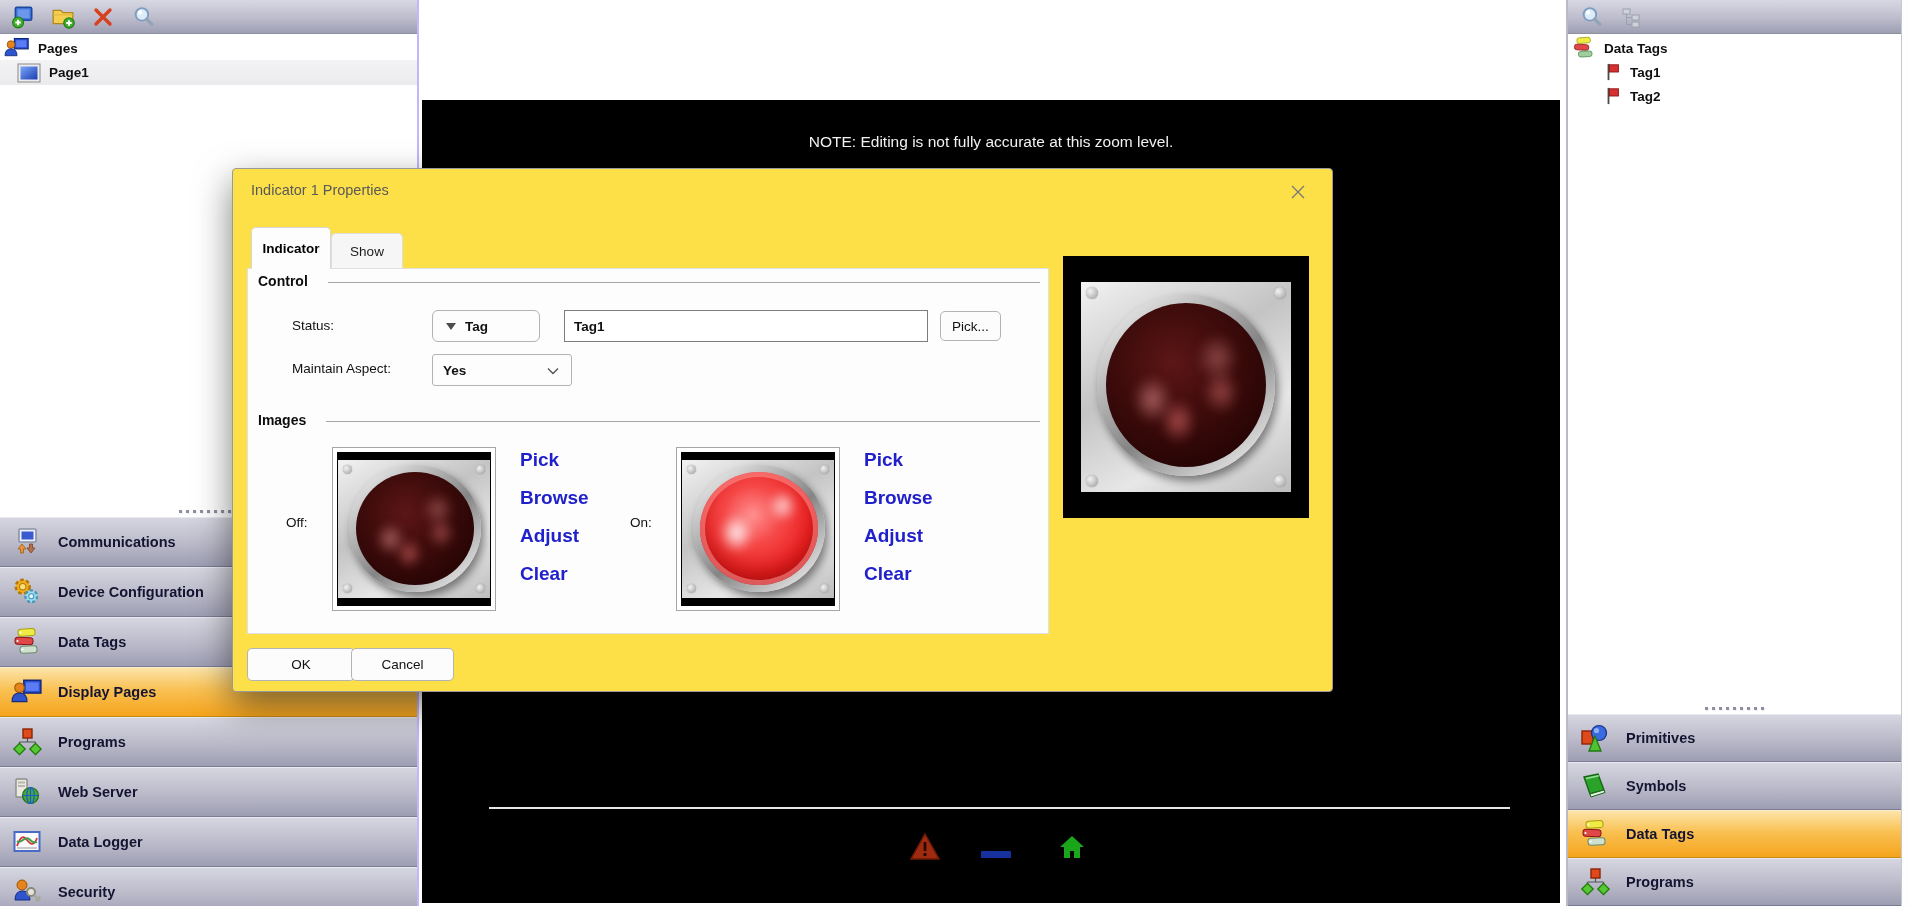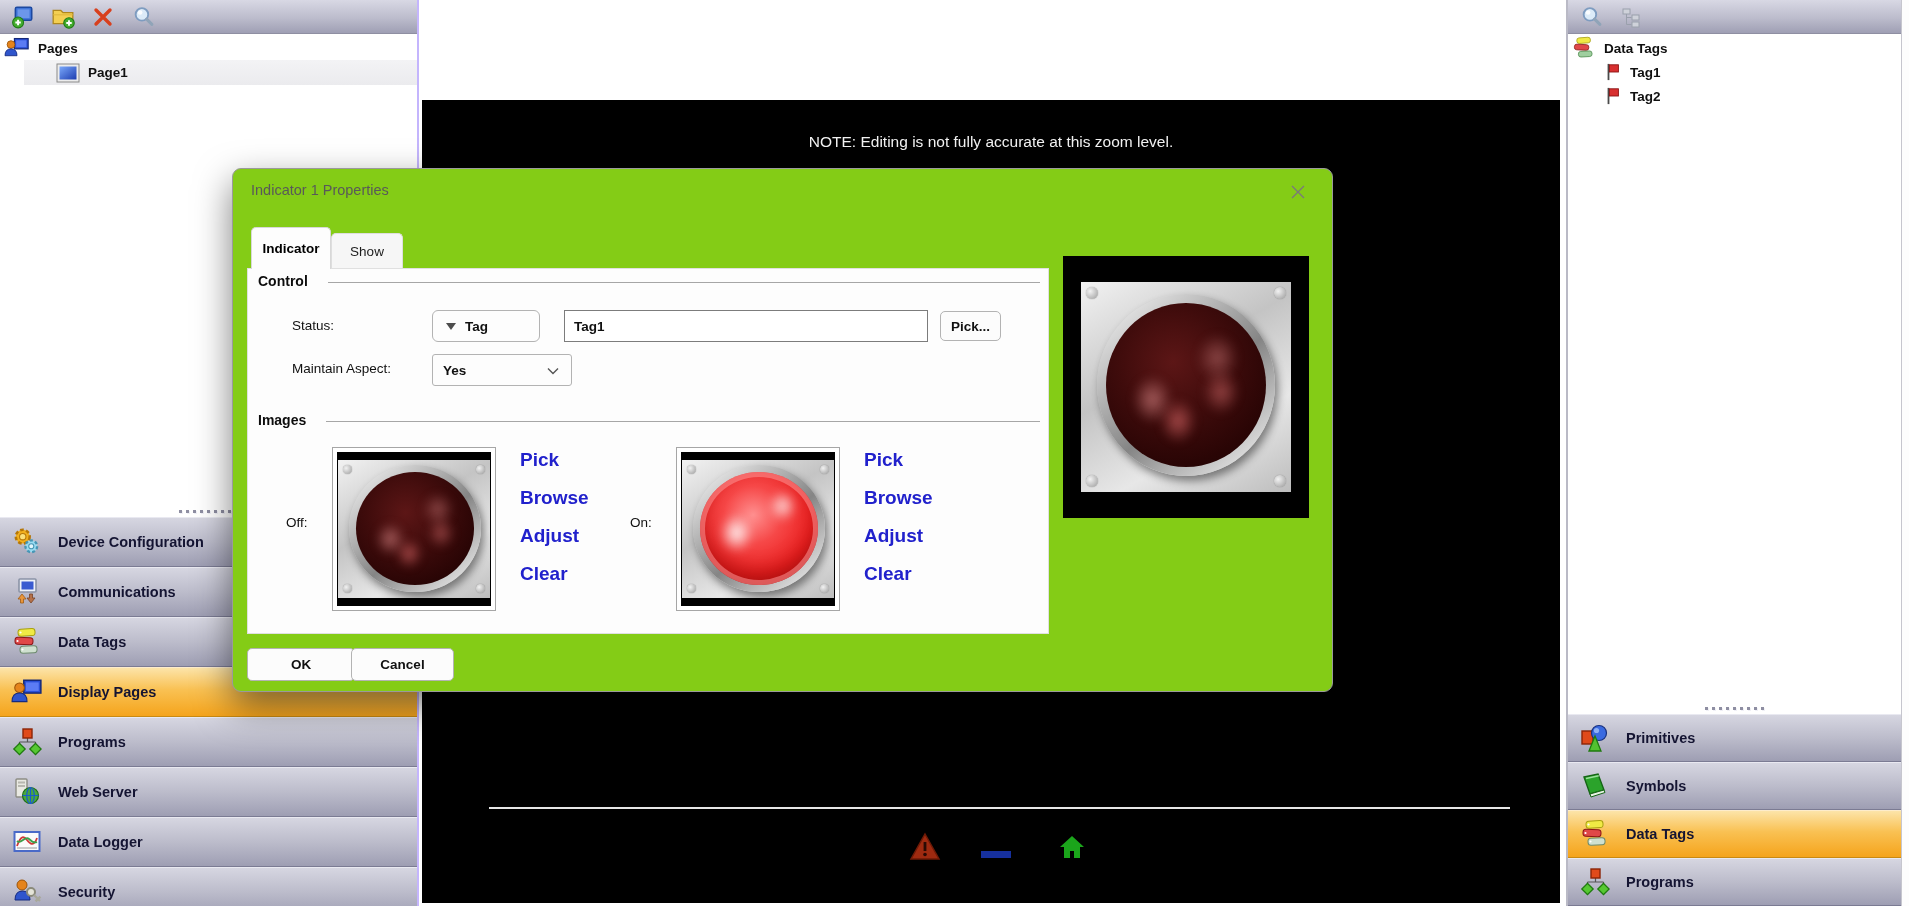--- a/index.html
+++ b/index.html
@@ -29,40 +29,40 @@
   .navbtn.selected{background:linear-gradient(#fce4a9 0%,#f9c153 45%,#f5a41c 100%);
       border-top:1px solid #fdeccb;border-bottom:1px solid #c98a12;}
   .navlabel{font-weight:bold;font-size:14.5px;color:#141432;}
   .icon-box{width:36px;height:34px;display:flex;align-items:center;justify-content:center;flex:none;}
   
   #canvas{position:absolute;left:422px;top:100px;width:1138px;height:803px;background:#000;}
   #note{position:absolute;left:0;right:0;top:33px;text-align:center;color:#f2f2f2;font-size:15.5px;}
   #hline{position:absolute;left:67px;top:707px;width:1021px;height:2px;background:#e6e6e6;}
   .c-dash{position:absolute;left:559px;top:751px;width:30px;height:7px;background:#16309e;}
   
-  #dialog{position:absolute;left:232px;top:168px;width:1101px;height:524px;background:#84cc16;
-      border:1px solid #9a9a9a;border-radius:9px;box-shadow:0 14px 36px rgba(0,0,0,.5);z-index:20;box-sizing:border-box;}
+  #dialog{position:absolute;left:232px;top:168px;width:1101px;height:524px;background:#fde047;
+      border:1px solid #9a9a9a;border-radius:4px;box-shadow:0 14px 36px rgba(0,0,0,.5);z-index:20;box-sizing:border-box;}
   .dlg-title{position:absolute;left:18px;top:13px;font-size:14.5px;color:#595959;}
   .dlg-close{position:absolute;right:18px;top:8px;width:32px;height:30px;display:flex;align-items:center;justify-content:center;cursor:pointer;}
   .tab{position:absolute;box-sizing:border-box;display:flex;align-items:center;justify-content:center;font-size:13.5px;cursor:pointer;}
   .tab.active{left:18px;top:58px;width:80px;height:42px;background:#fdfdfd;border:1px solid #d8d8d8;border-bottom:none;
       border-radius:5px 5px 0 0;font-weight:bold;z-index:3;}
   .tab.inactive{left:98px;top:64px;width:72px;height:36px;background:#f6f6f6;border:1px solid #dedede;border-bottom:none;
       border-radius:5px 5px 0 0;color:#1c1c1c;z-index:1;}
   .dlg-content{position:absolute;left:14px;top:99px;width:802px;height:366px;background:#fdfdfd;border:1px solid #e0e0e0;box-sizing:border-box;z-index:2;}
   .sec-head{position:absolute;font-weight:bold;font-size:14px;color:#0d0d0d;}
   .sec-line{position:absolute;height:1px;background:#a6a6a6;}
   .flabel{position:absolute;font-size:13.5px;color:#111;}
   .dd{position:absolute;background:#fdfdfd;border:1px solid #b3b3b3;border-radius:6px;box-sizing:border-box;
       display:flex;align-items:center;font-size:13.5px;font-weight:600;color:#111;cursor:pointer;}
   .dd .tri{width:0;height:0;border-left:5.5px solid transparent;border-right:5.5px solid transparent;border-top:7px solid #4d4d4d;margin:0 9px 0 13px;}
   .txtin{position:absolute;border:1px solid #7c7c7c;background:#fff;font-family:"Liberation Sans",sans-serif;
       font-size:13.5px;font-weight:600;color:#111;padding:0 0 0 9px;box-sizing:border-box;outline:none;}
   .btn{position:absolute;background:#fcfcfc;border:1px solid #b3b3b3;border-radius:5px;box-sizing:border-box;
-      display:flex;align-items:center;justify-content:center;font-size:13.5px;font-weight:700;color:#111;cursor:pointer;}
+      display:flex;align-items:center;justify-content:center;font-size:13.5px;font-weight:400;color:#111;cursor:pointer;}
   .linkcol{position:absolute;display:flex;flex-direction:column;}
   .linkcol a{display:block;height:18px;margin-bottom:20px;font-size:19px;font-weight:700;color:#2121cc;text-decoration:none;cursor:pointer;}
   
   .img-frame{position:absolute;width:164px;height:164px;border:1px solid #a6a6a6;background:#fff;padding:4px;box-sizing:border-box;}
   .img-black{position:relative;width:100%;height:100%;background:#000;}
   .plate{position:absolute;background:linear-gradient(150deg,#f2f2f2 0%,#c4c4c4 40%,#e7e7e7 70%,#bdbdbd 100%);}
   .thumb-plate{left:1px;right:1px;top:8px;bottom:8px;}
   .screw{position:absolute;width:9px;height:9px;border-radius:50%;background:radial-gradient(circle at 35% 35%,#f2f2f2,#9a9a9a);box-shadow:0 0 1px #6e6e6e;}
   .s1{left:5px;top:5px;}.s2{right:5px;top:5px;}.s3{left:5px;bottom:5px;}.s4{right:5px;bottom:5px;}
   .ring{position:absolute;border-radius:50%;background:linear-gradient(140deg,#fbfbfb 0%,#858585 55%,#dedede 88%);
@@ -139,21 +139,21 @@
     <span class="ticon">
       <svg width="26" height="24" viewBox="0 0 30 28">
         <rect x="12" y="3" width="16" height="12" fill="#2a50d8" stroke="#142878" stroke-width="1.4"></rect>
         <rect x="14" y="5" width="12" height="8" fill="#5b7cf4"></rect>
         <circle cx="8" cy="10" r="4.5" fill="#e5841c" stroke="#9c5408"></circle>
         <path d="M1,23 q0,-8 7,-8 q7,0 7,8 z" fill="#2f55cc" stroke="#152a80"></path>
       </svg>
       </span>
     <span>Pages</span>
   </div>
-  <div class="tree-row sel-row" style="top:60px;padding-left:32px;height:25px;margin-left:24px;">
+  <div class="tree-row sel-row" style="top:60px;padding-left:17px;height:25px;">
     <span class="ticon">
       <svg width="24" height="20" viewBox="0 0 24 20">
         <defs>
             <linearGradient id="pg1" x1="0" y1="0" x2="1" y2="1">
           <stop offset="0" stop-color="#7aa8fa"></stop>
               <stop offset="1" stop-color="#1c3cb0"></stop>
             </linearGradient>
           </defs>
         <rect x="1" y="1" width="22" height="18" fill="#ececec" stroke="#8a8a8a"></rect>
         <rect x="3.5" y="3.5" width="17" height="13" fill="url(#pg1)"></rect>
@@ -169,39 +169,39 @@
         <i></i>
         <i></i>
         <i></i>
         <i></i>
         <i></i>
         <i></i>
         <i></i>
       </div>
     <div class="navbtn">
       <span class="icon-box">
+        <svg width="30" height="30" viewBox="0 0 30 30">
+          <rect x="7" y="2" width="17" height="13" rx="1" fill="#eef2f8" stroke="#8a93a6" stroke-width="1.6"></rect>
+          <rect x="9.5" y="4.5" width="12" height="8" fill="#3a5bd0"></rect>
+          <path d="M10,17 l4,5 h-2.5 v4 h-3 v-4 h-2.5 z" fill="#e8953a" stroke="#a05c14" stroke-width="0.8"></path>
+          <path d="M19,26 l-4,-5 h2.5 v-4 h3 v4 h2.5 z" fill="#b5714a" stroke="#7a4424" stroke-width="0.8"></path>
+        </svg>
+        </span>
+      <span class="navlabel">Communications</span>
+    </div>
+    <div class="navbtn">
+      <span class="icon-box">
         <svg width="32" height="32" viewBox="0 0 30 30">
           <circle cx="11" cy="10" r="6.5" fill="#f2b01e" stroke="#b57708" stroke-width="2.4" stroke-dasharray="3.4 2.2"></circle>
           <circle cx="11" cy="10" r="3" fill="#fbe07a" stroke="#b57708"></circle>
           <circle cx="19" cy="19" r="5.5" fill="#9adcf2" stroke="#4796b5" stroke-width="2.2" stroke-dasharray="2.8 2"></circle>
           <circle cx="19" cy="19" r="2.4" fill="#e2f6fc" stroke="#4796b5"></circle>
         </svg>
         </span>
       <span class="navlabel">Device Configuration</span>
-    </div>
-    <div class="navbtn">
-      <span class="icon-box">
-        <svg width="30" height="30" viewBox="0 0 30 30">
-          <rect x="7" y="2" width="17" height="13" rx="1" fill="#eef2f8" stroke="#8a93a6" stroke-width="1.6"></rect>
-          <rect x="9.5" y="4.5" width="12" height="8" fill="#3a5bd0"></rect>
-          <path d="M10,17 l4,5 h-2.5 v4 h-3 v-4 h-2.5 z" fill="#e8953a" stroke="#a05c14" stroke-width="0.8"></path>
-          <path d="M19,26 l-4,-5 h2.5 v-4 h3 v4 h2.5 z" fill="#b5714a" stroke="#7a4424" stroke-width="0.8"></path>
-        </svg>
-        </span>
-      <span class="navlabel">Communications</span>
     </div>
     <div class="navbtn">
       <span class="icon-box">
         <svg width="30" height="30" viewBox="0 0 30 30">
           <rect x="6" y="2" width="17" height="7" rx="3" fill="#f0ea44" stroke="#a8a012" transform="rotate(-4 14 5)"></rect>
           <rect x="3" y="10.5" width="18" height="7" rx="3" fill="#e04848" stroke="#8c1616" transform="rotate(3 11 14)"></rect>
           <rect x="8" y="19" width="17" height="7" rx="3" fill="#cfe0cf" stroke="#6c8a6c" transform="rotate(-3 16 22)"></rect>
           <circle cx="8.5" cy="5.5" r="1.1" fill="#fff"></circle>
             <circle cx="5.5" cy="14" r="1.1" fill="#fff"></circle>
             <circle cx="10.5" cy="22.5" r="1.1" fill="#fff"></circle>

